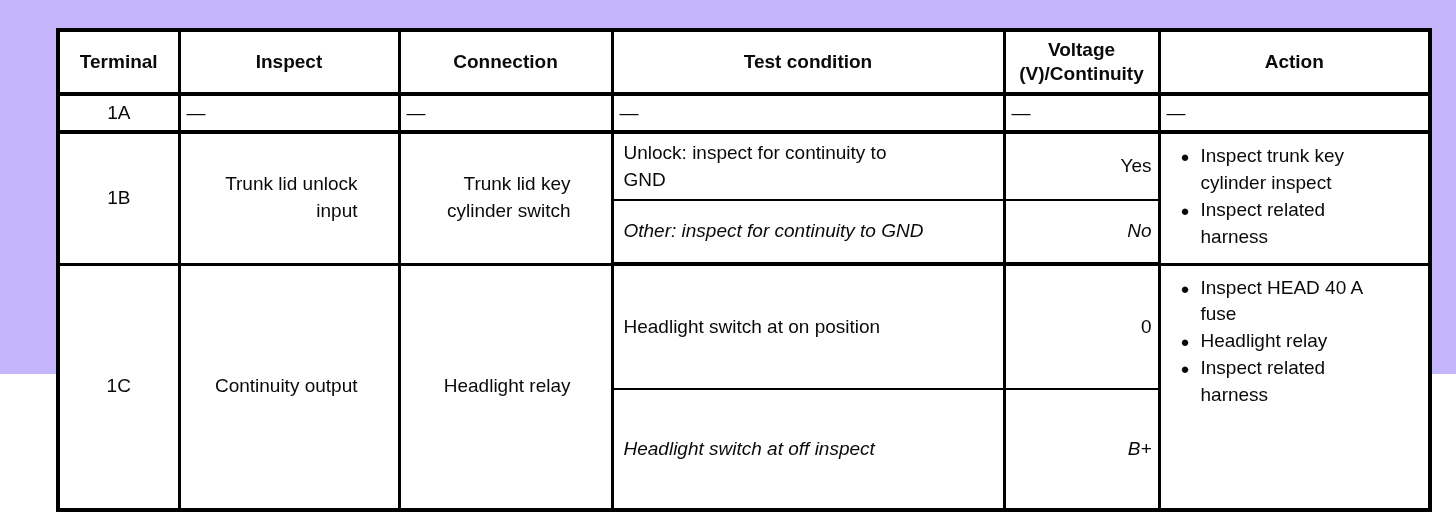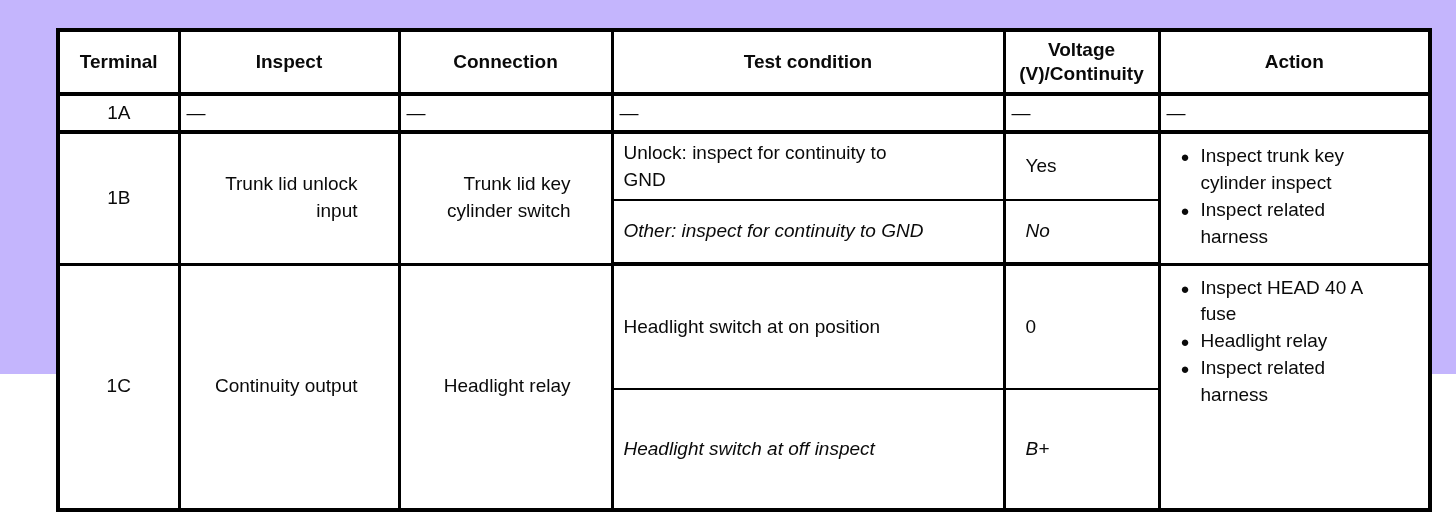--- a/index.html
+++ b/index.html
@@ -52,21 +52,21 @@
   td.thin-bottom { border-bottom-width: 2px; }
   td.cell-terminal { text-align: center; }
   td.cell-signal, td.cell-connection {
     text-align: right;
     padding: 2px 40px 2px 12px;
   }
   td.cell-testcond {
     text-align: left;
     padding: 2px 70px 2px 10px;
   }
-  td.cell-voltage { text-align: left; padding-left: 20px; }
+  td.cell-voltage { text-align: right; padding-left: 20px; }
   td.cell-action {
     vertical-align: top;
     padding: 9px 8px 4px 20px;
   }
   ul.action-list {
     list-style: none;
     margin: 0;
     padding: 0;
   }
   ul.action-list li {

